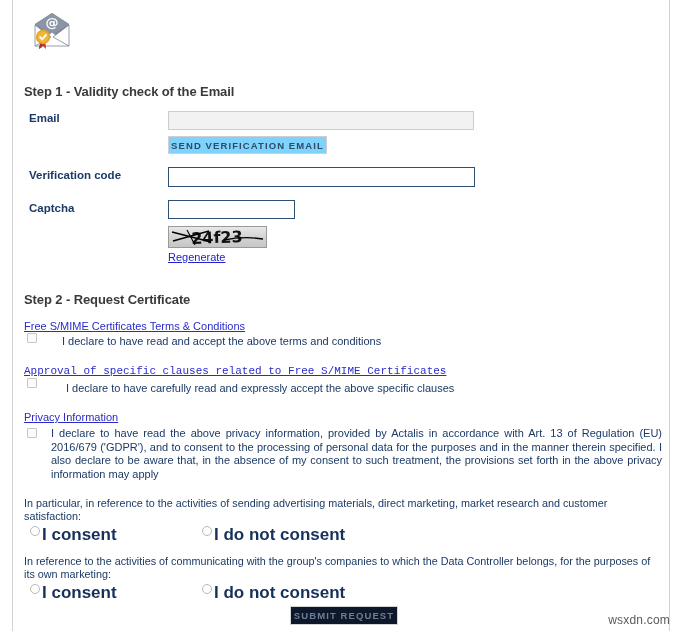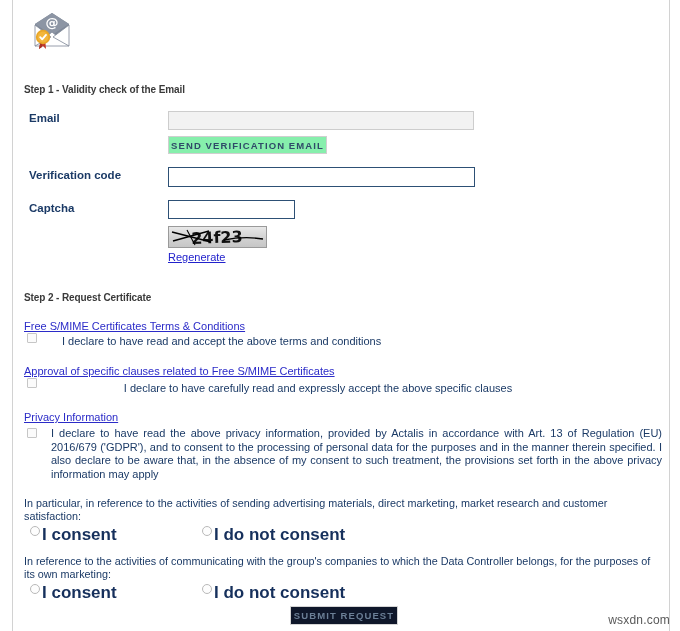--- a/index.html
+++ b/index.html
@@ -55,21 +55,21 @@
     font-size: 16.5px;
     font-weight: bold;
     color: #16305c;
     letter-spacing: -0.1px;
     white-space: nowrap;
   }
 
   
   .step-heading {
     position: absolute;
-    font-size: 10px;
+    font-size: 13px;
     font-weight: bold;
     color: #3a3a3a;
     letter-spacing: -0.1px;
     white-space: nowrap;
   }
 
   
   .field-label {
     position: absolute;
     font-size: 11.5px;
@@ -92,21 +92,21 @@
     border: 1px solid #cdcdcd;
   }
   .input-active {
     background: #ffffff;
     border: 1px solid #2d5075;
   }
 
   .flat-button {
     position: absolute;
     box-sizing: border-box;
-    background: #86efac;
+    background: #7dd3fc;
     border: 1px solid #cfcfcf;
     font-family: "Liberation Sans", sans-serif;
     font-size: 9.5px;
     font-weight: bold;
     letter-spacing: 1.1px;
     color: #2f4a68;
     text-align: center;
     white-space: nowrap;
     cursor: pointer;
   }
@@ -243,23 +243,23 @@
   </div>
 
   <div class="link" style="left:168px; top:251px;">Regenerate</div>
 
   <div class="step-heading" style="left:24px; top:292px;">Step 2 - Request Certificate</div>
 
   <div class="link doc" style="left:24px; top:320px;">Free S/MIME Certificates Terms &amp; Conditions</div>
   <div class="cb" style="left:27px; top:333px;"></div>
   <div class="cb-text" style="left:62px; top:335px; width:520px;">I declare to have read and accept the above terms and conditions</div>
 
-  <div class="link doc" style="left:24px; top:365px;">Approval of specific clauses related to Free S/MIME Certificates</div>
+  <div class="link doc" style="left:24px; top:365px;font-family:Liberation Mono, monospace;">Approval of specific clauses related to Free S/MIME Certificates</div>
   <div class="cb" style="left:27px; top:378px;"></div>
-  <div class="cb-text" style="left:48px; top:382px; width:540px;text-align:center;">I declare to have carefully read and expressly accept the above specific clauses</div>
+  <div class="cb-text" style="left:66px; top:382px; width:540px;">I declare to have carefully read and expressly accept the above specific clauses</div>
 
   <div class="link doc" style="left:24px; top:411px;">Privacy Information</div>
   <div class="cb" style="left:27px; top:428px;"></div>
   <div class="cb-text justified" style="left:51px; top:427px; width:611px;">I declare to have read the above privacy information, provided by Actalis in accordance with Art. 13 of Regulation (EU) 2016/679 ('GDPR'), and to consent to the processing of personal data for the purposes and in the manner therein specified. I also declare to be aware that, in the absence of my consent to such treatment, the provisions set forth in the above privacy information may apply</div>
 
   <div class="para" style="left:24px; top:497px; width:635px;">In particular, in reference to the activities of sending advertising materials, direct marketing, market research and customer satisfaction:</div>
   <div class="radio" style="left:30px; top:526px;"></div>
   <div class="radio-label" style="left:42px; top:525px;">I consent</div>
   <div class="radio" style="left:202px; top:526px;"></div>
   <div class="radio-label" style="left:214px; top:525px;">I do not consent</div>

